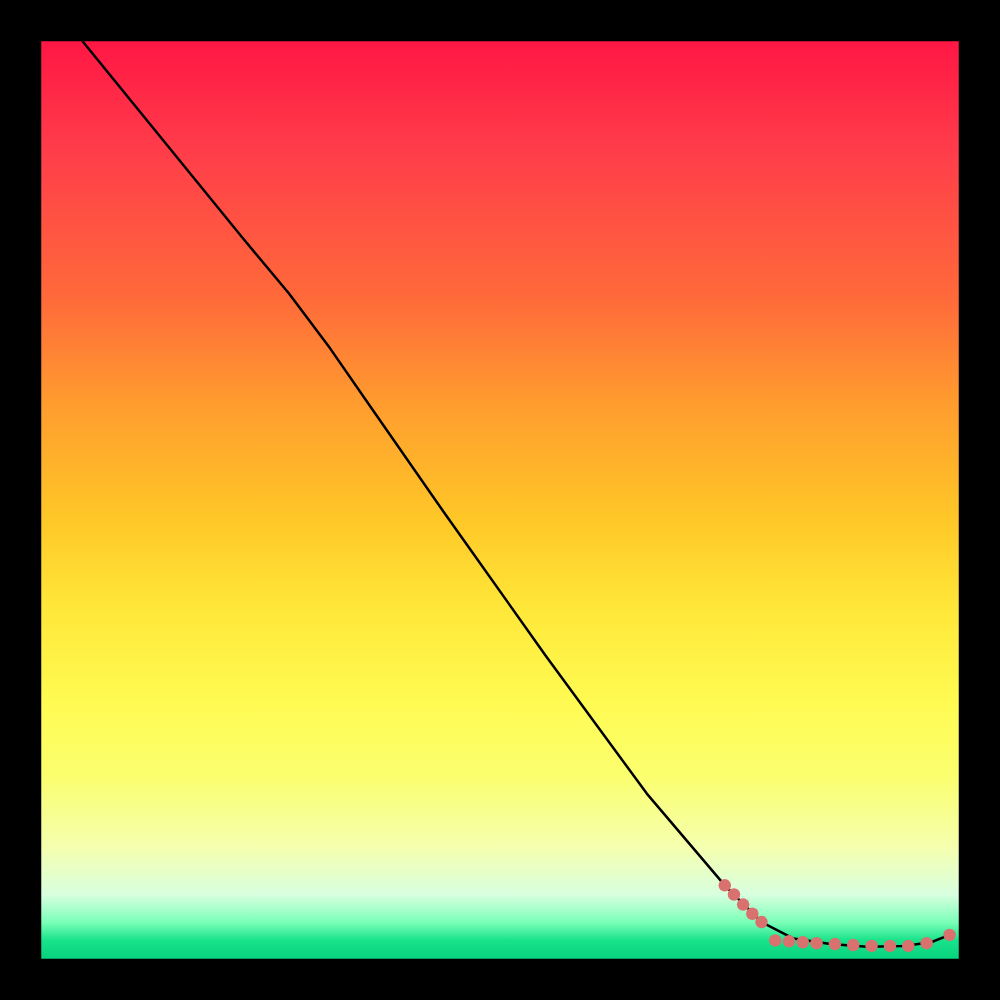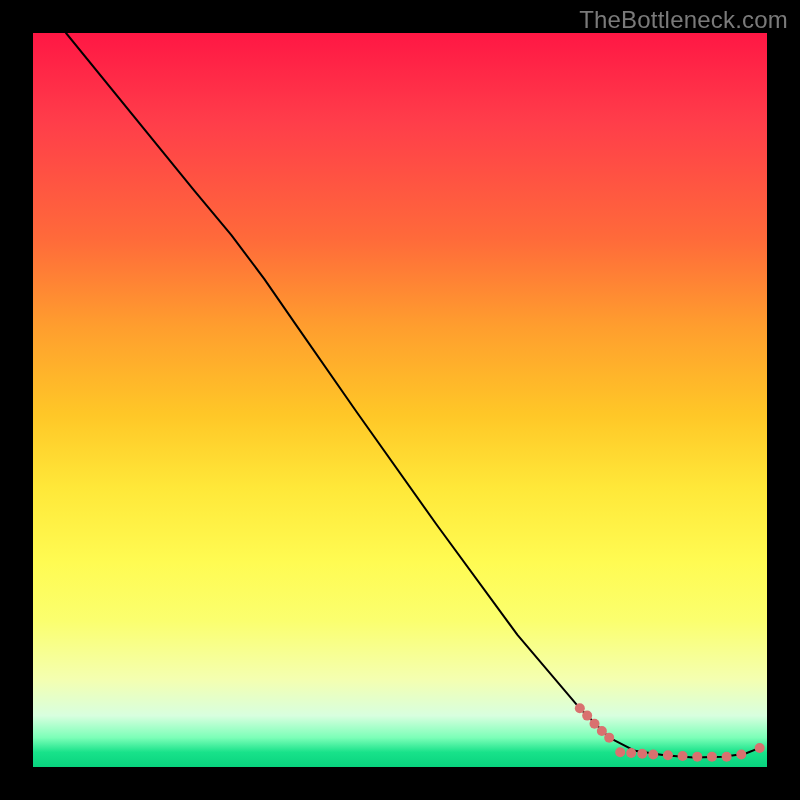--- a/index.html
+++ b/index.html
@@ -54,21 +54,20 @@
     left: 0;
     top: 0;
     width: 734px;
     height: 734px;
   }
 </style>
 </head>
 <body>
 
 <div class="canvas-wrap">
-  <div class="watermark">TheBottleneck.com</div>
 
   <div class="plot-area">
     <svg class="overlay" id="chart-svg" viewBox="0 0 734 734" preserveAspectRatio="none">
         <path d="M33.03 0.00 L161.48 157.81 L198.18 201.85 L231.21 245.89 L264.24 293.60 L322.96 378.01 L403.70 491.78 L484.44 601.88 L546.83 675.28 L576.19 704.64 L601.88 717.85 L631.24 722.26 L660.60 724.46 L689.96 723.72 L711.98 720.79 L726.66 714.92" fill="none" stroke="#000000" stroke-width="2" stroke-linecap="round" stroke-linejoin="round"></path>
         <circle cx="546.83" cy="675.28" r="5" fill="#d9716f"></circle>
         <circle cx="554.17" cy="682.62" r="5" fill="#d9716f"></circle>
         <circle cx="561.51" cy="690.69" r="5" fill="#d9716f"></circle>
         <circle cx="568.85" cy="698.03" r="5" fill="#d9716f"></circle>
         <circle cx="576.19" cy="704.64" r="5" fill="#d9716f"></circle>
         <circle cx="587.20" cy="719.32" r="5" fill="#d9716f"></circle>

